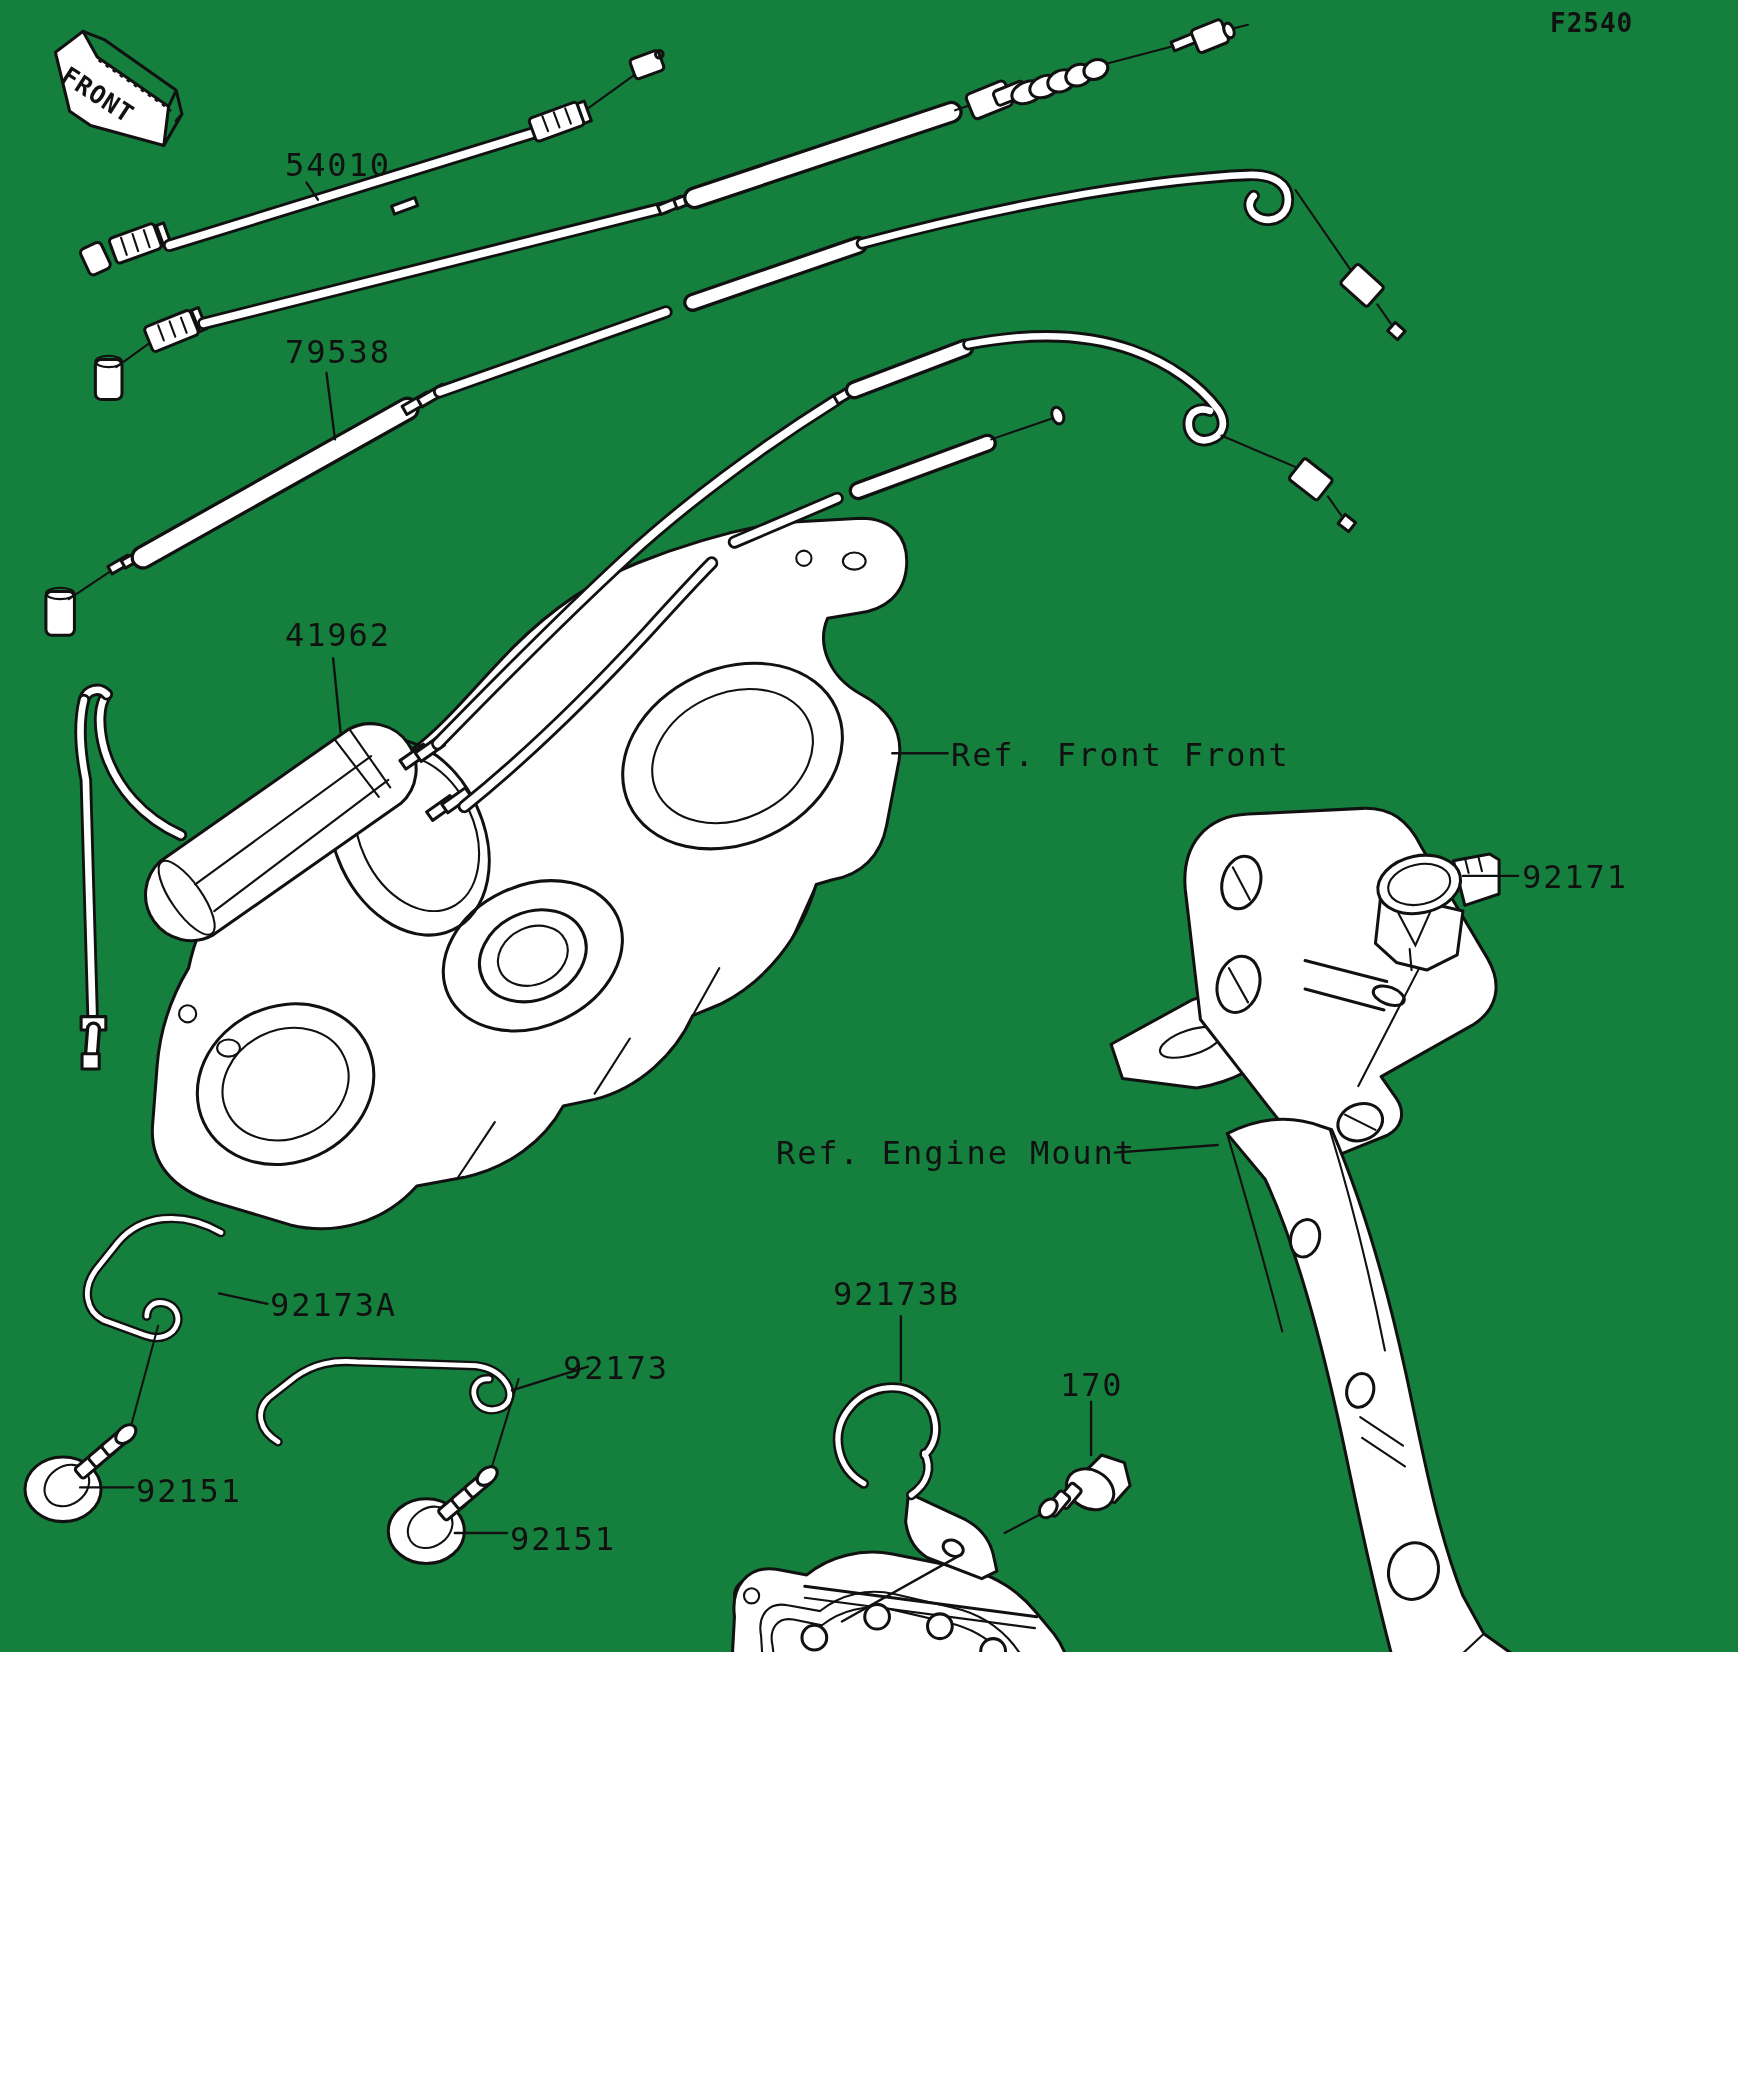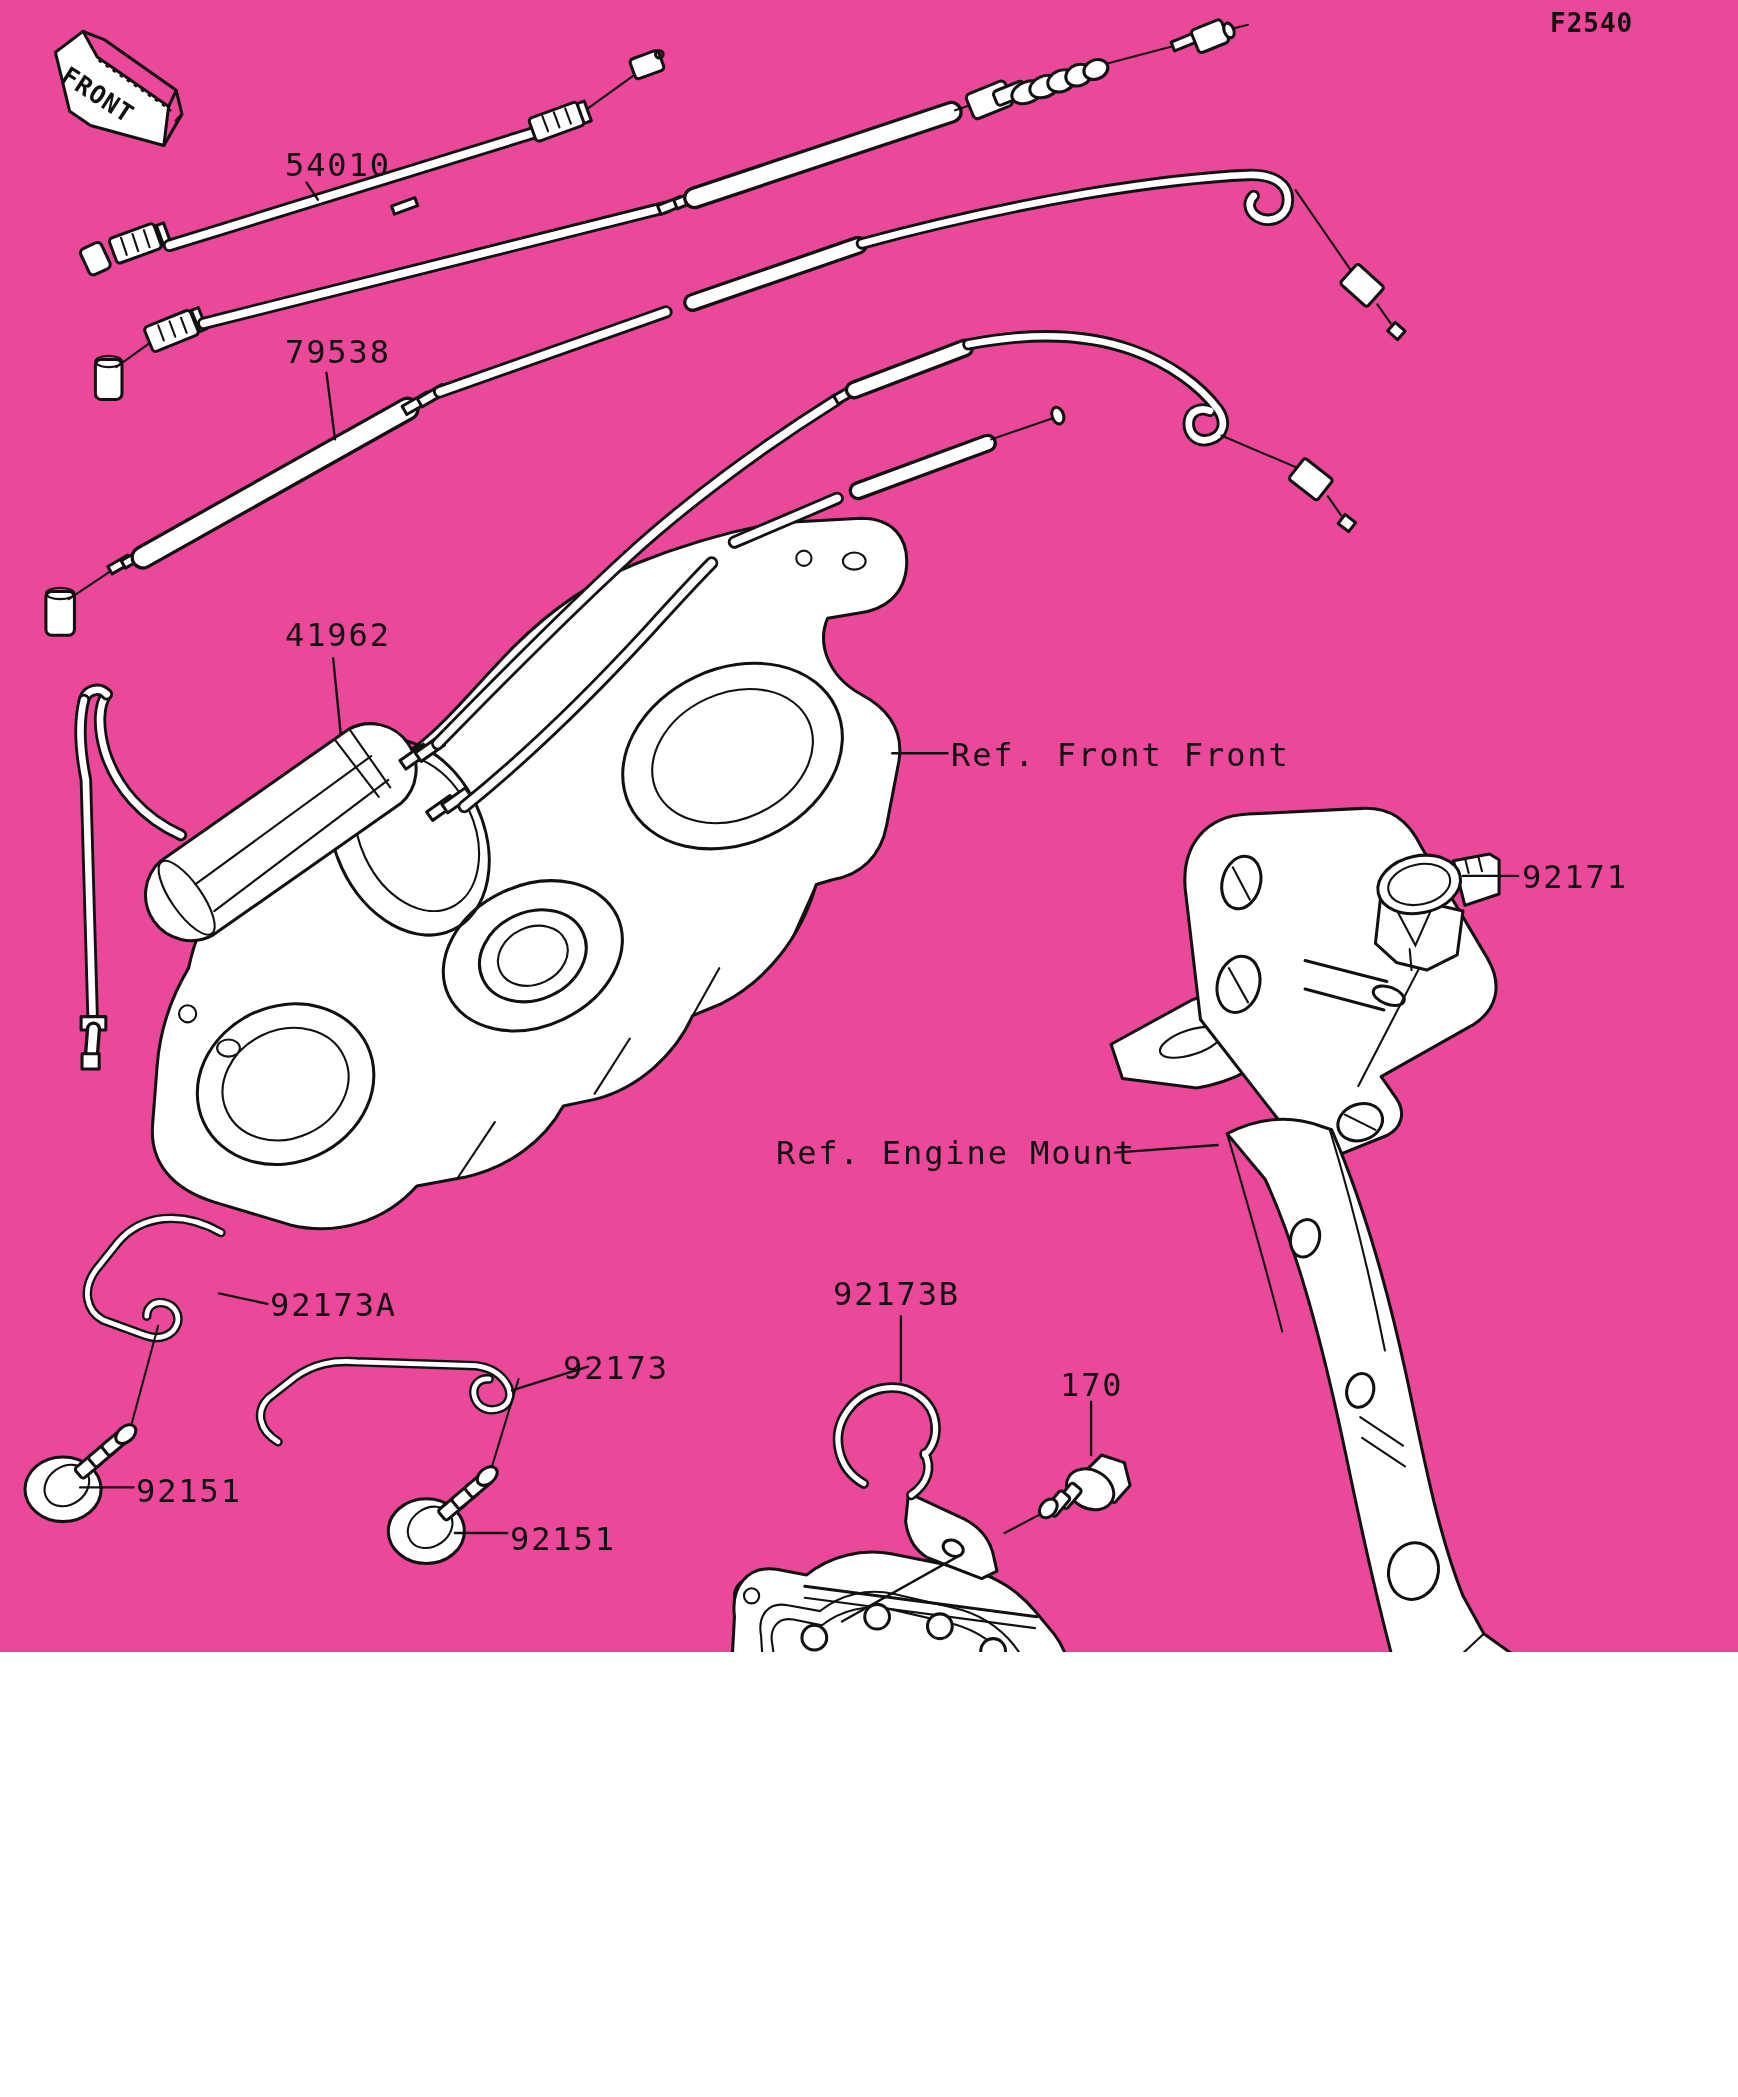--- a/index.html
+++ b/index.html
@@ -1,16 +1,16 @@
 <!DOCTYPE html>
 <html style="font-size:15px"><head>
 <meta charset="utf-8">
 <style>
   html,body{margin:0;padding:0;background:#fff;}
-  #stage{position:relative;width:1739px;height:1652px;background:#ec4899;overflow:hidden;
+  #stage{position:relative;width:1739px;height:1652px;background:#15803d;overflow:hidden;
          font-family:"DejaVu Sans Mono","Liberation Mono",monospace;}
   svg{position:absolute;left:0;top:0;}
   .lbl{position:absolute;font-weight:400;font-size:32px;letter-spacing:1.9px;color:#111;white-space:nowrap;}
   .fig-code{position:absolute;font-weight:700;font-size:26px;letter-spacing:1px;color:#111;}
   .front-text{position:absolute;font-weight:700;font-size:25px;letter-spacing:1px;color:#111;
               transform:rotate(33deg);transform-origin:left top;}
   
   .o{fill:none;stroke:#111;stroke-width:3.2;stroke-linecap:round;stroke-linejoin:round;}
   .ow{fill:#fff;stroke:#111;stroke-width:3.2;stroke-linecap:round;stroke-linejoin:round;}
   .thin{fill:none;stroke:#111;stroke-width:2.2;stroke-linecap:round;}

